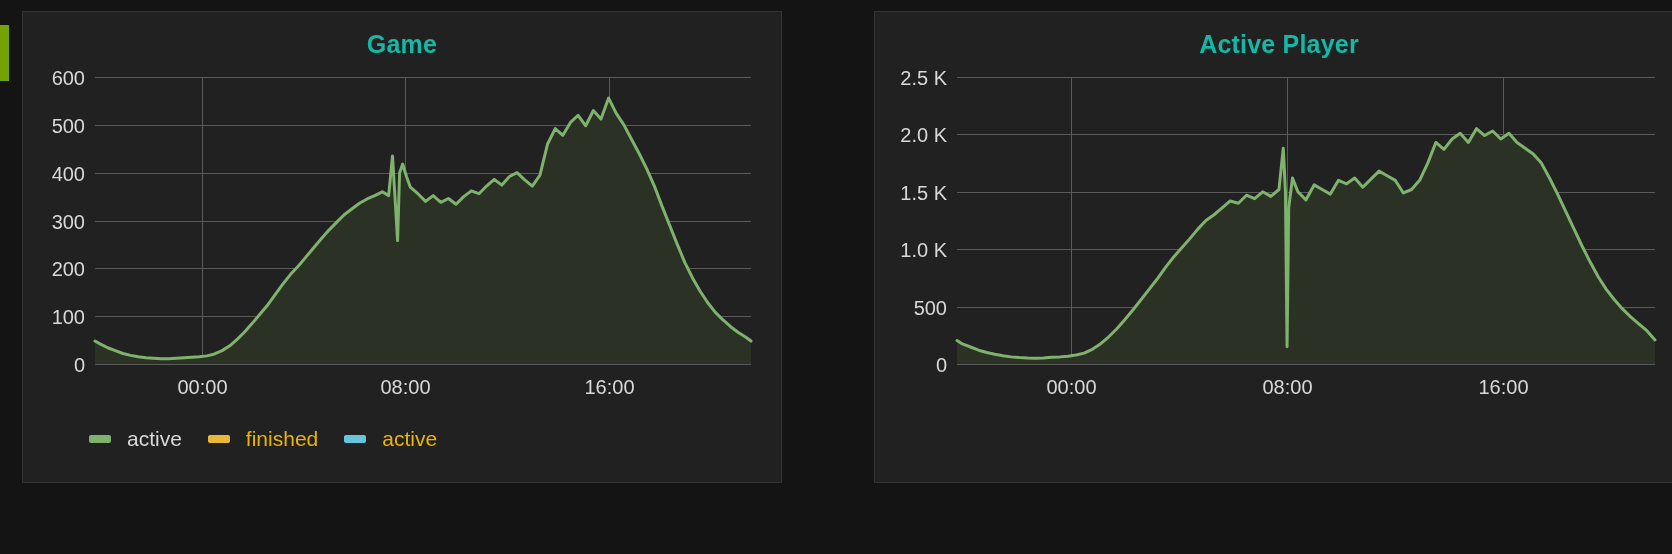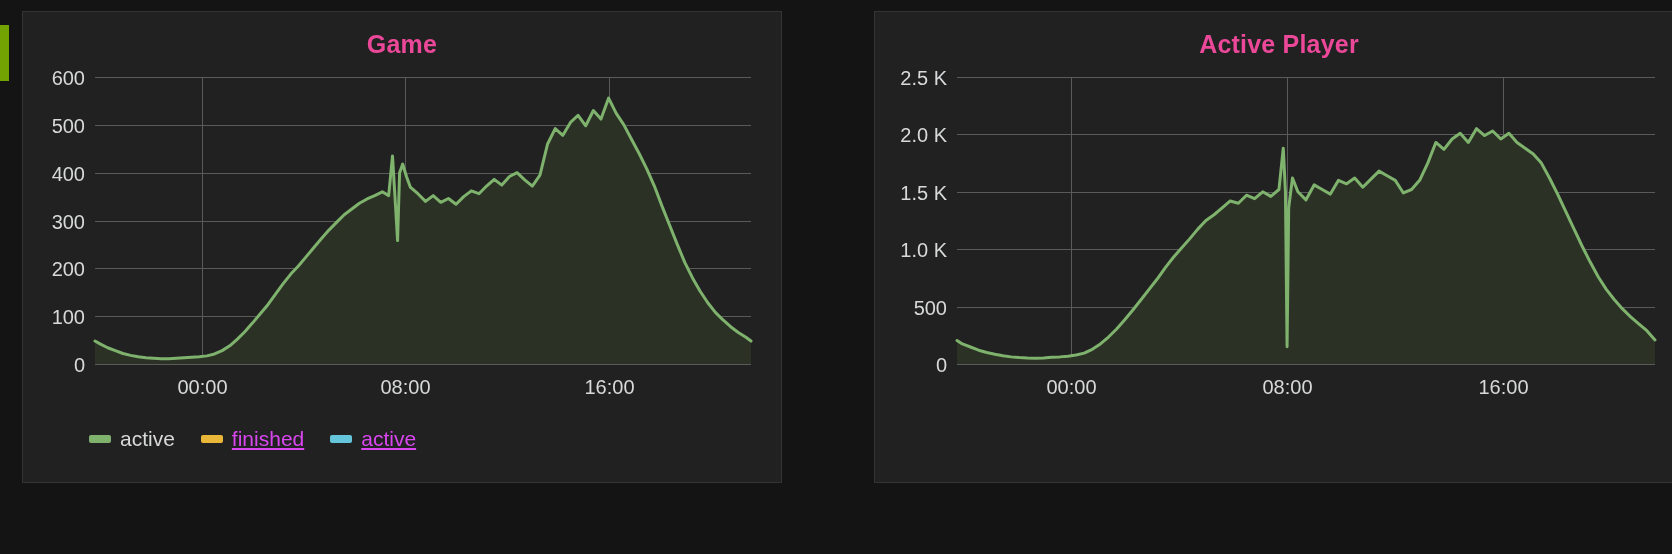--- a/index.html
+++ b/index.html
@@ -39,21 +39,21 @@
     height: 472px;
     background: #212121;
     border: 1px solid #343434;
     box-sizing: border-box;
   }
   #panel-game        { left: 22px;  width: 760px; }
   #panel-active-player { left: 846px; width: 810px; margin-left: 28px; }
 
   .panel-title {
     text-align: center;
-    color: #ec4899;
+    color: #14b8a6;
     font-size: 25px;
     font-weight: bold;
     letter-spacing: 0.2px;
     margin: 17px 0 0 0;
     line-height: 30px;
     user-select: none;
   }
 
   .plot-wrap {
     position: relative;
@@ -71,36 +71,36 @@
     display: flex;
     align-items: center;
     gap: 26px;
     padding-left: 66px;
     height: 40px;
     box-sizing: border-box;
   }
   .legend-item {
     display: flex;
     align-items: center;
-    gap: 9px;
+    gap: 16px;
     cursor: pointer;
   }
   .legend-swatch {
     display: inline-block;
     width: 22px;
     height: 8px;
     border-radius: 2px;
   }
   .legend-label {
     font-size: 21px;
     line-height: 24px;
     white-space: nowrap;
   }
   .legend-label.on  { color: #d8d9da; }
-  .legend-label.off { color: #d946ef; text-decoration: underline; }
+  .legend-label.off { color: #eab308; }
 
   .axis-text {
     font-family: "Liberation Sans", sans-serif;
     font-size: 20px;
     fill: #d8d9da;
   }
   .axis-text.y { text-anchor: end; }
   .axis-text.x { text-anchor: middle; }
   .gridline {
     stroke: #5a5a5a;

